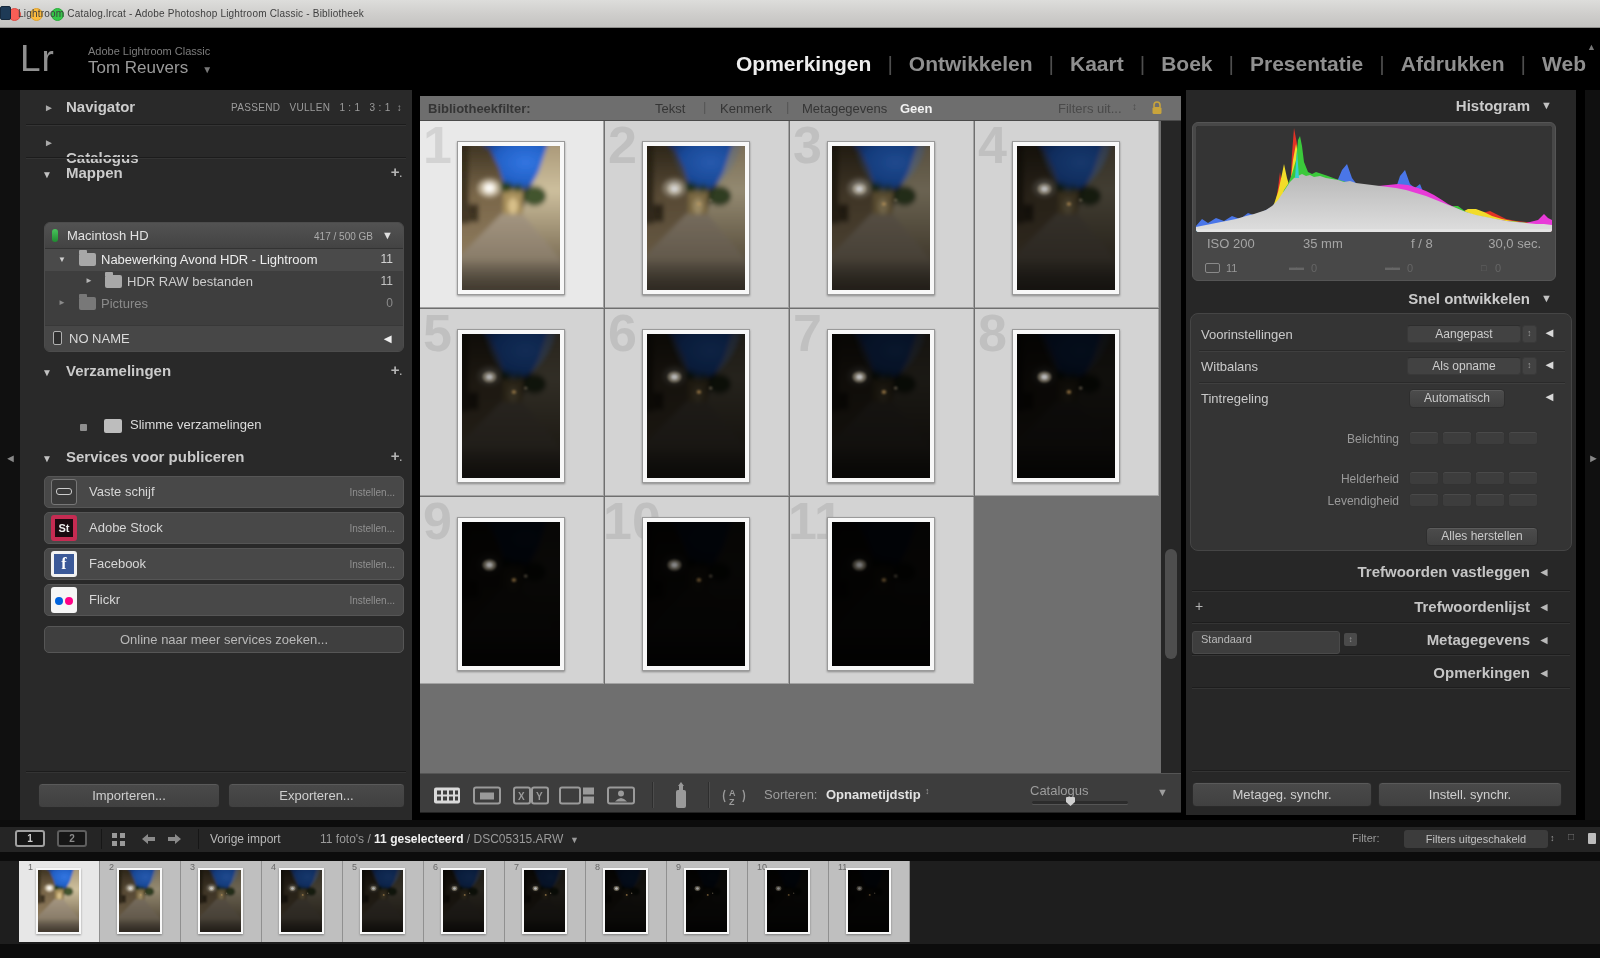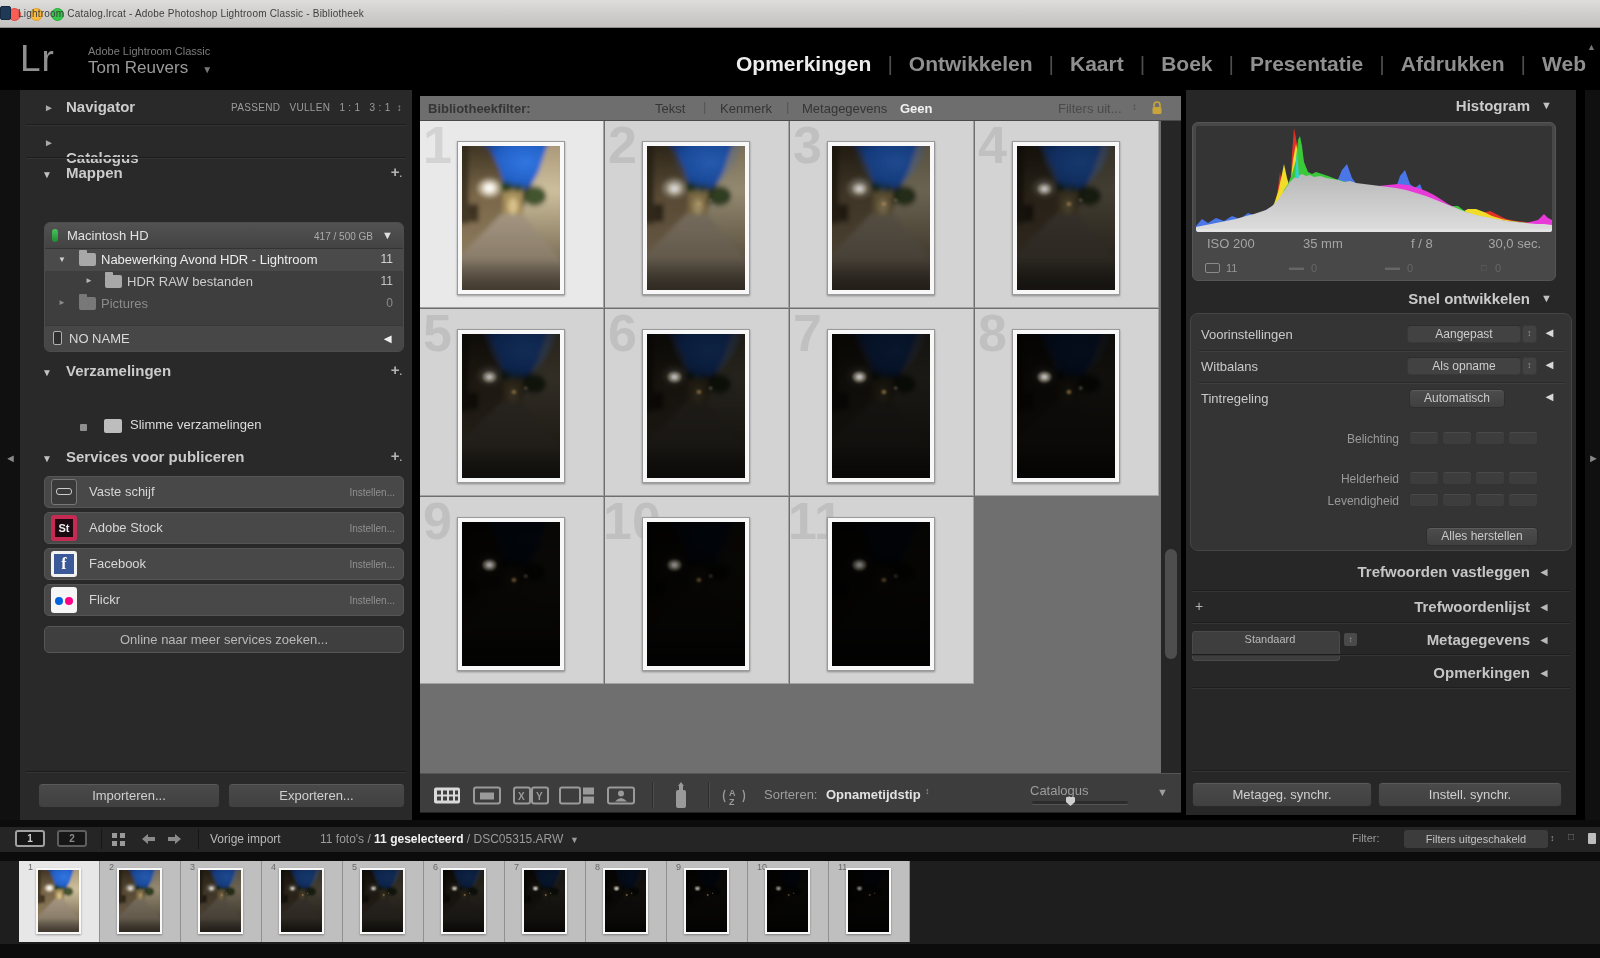--- a/index.html
+++ b/index.html
@@ -552,21 +552,21 @@
         <span class="ha">◄</span>
       </div>
     <div class="abs rdiv" style="top:500px;"></div>
     <div class="abs rhdr" style="top:508px;">
         <span class="abs" style="left:9px;top:0;color:#b5b5b5;font-size:14px;">+</span>
         <span class="ht">Trefwoordenlijst</span>
         <span class="ha">◄</span>
       </div>
     <div class="abs rdiv" style="top:532px;"></div>
     <div class="abs rhdr" style="top:541px;">
-      <div class="abs" style="left:6px;top:0;width:148px;height:30px;background:#3e3e3e;border-radius:3px;border:1px solid #4a4a4a;color:#b9b9b9;font-size:11px;line-height:15px;text-align:center;"><span style="margin-left:8px;">Standaard</span></div>
+      <div class="abs" style="left:6px;top:0;width:148px;height:23px;background:#3e3e3e;border-radius:3px;border:1px solid #4a4a4a;color:#b9b9b9;font-size:11px;line-height:15px;"><span style="margin-left:8px;">Standaard</span></div>
       <div class="abs" style="left:158px;top:2px;width:13px;height:13px;background:#4a4a4a;border-radius:2px;color:#999;font-size:8px;text-align:center;line-height:13px;">↕</div>
       <span class="ht">Metagegevens</span>
         <span class="ha">◄</span>
     </div>
     <div class="abs rdiv" style="top:564px;"></div>
     <div class="abs rhdr" style="top:574px;">
         <span class="ht">Opmerkingen</span>
         <span class="ha">◄</span>
       </div>
     <div class="abs rdiv" style="top:597px;"></div>

